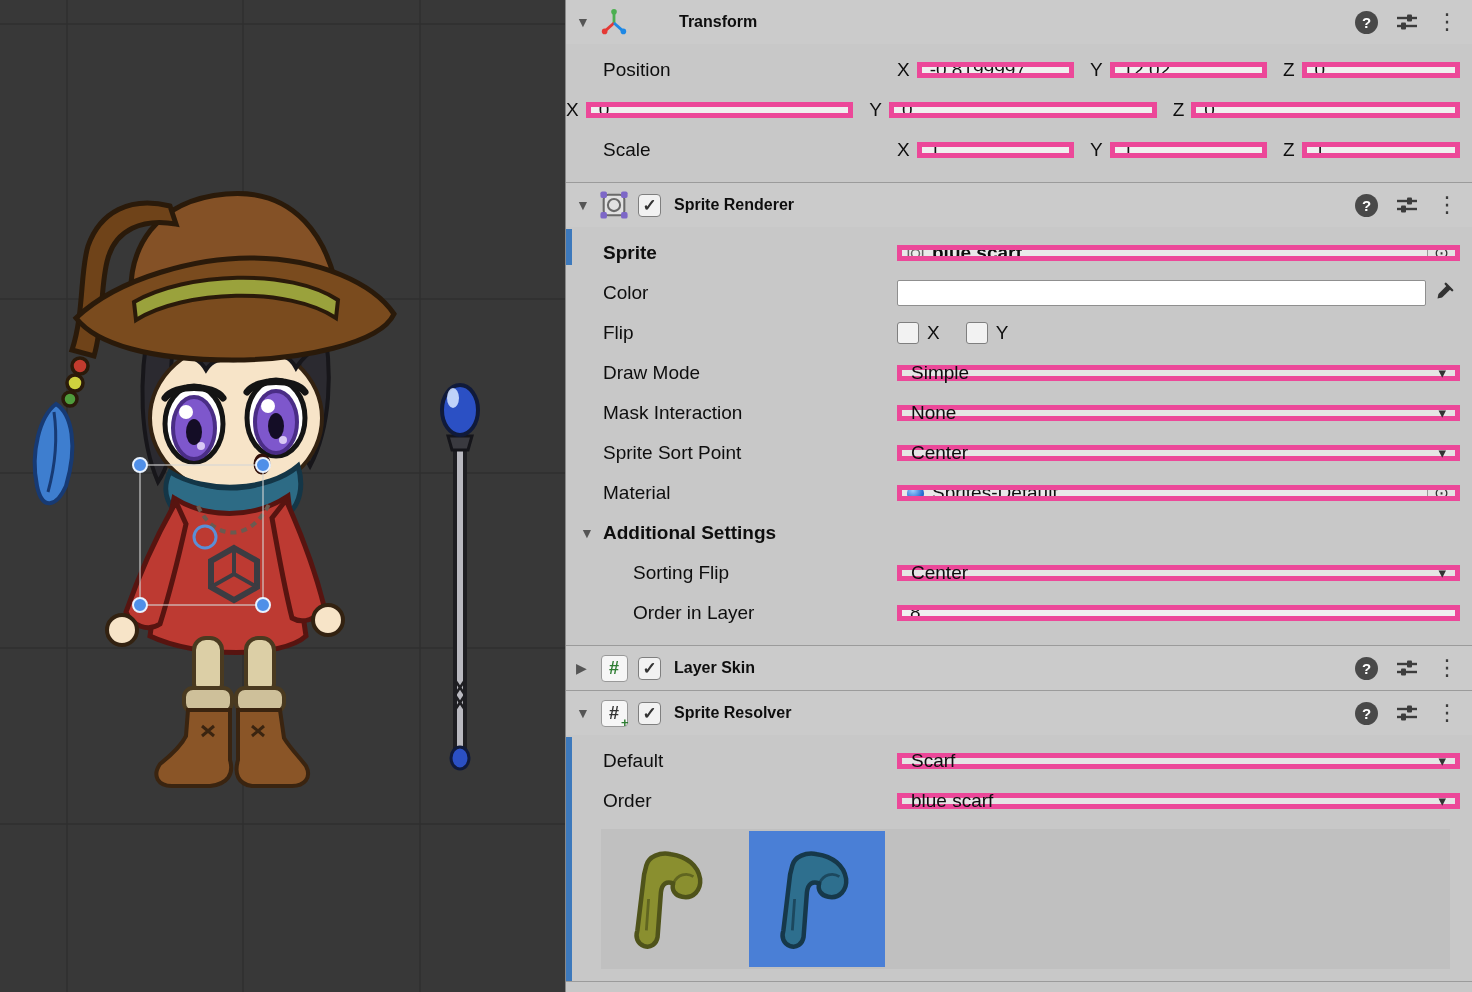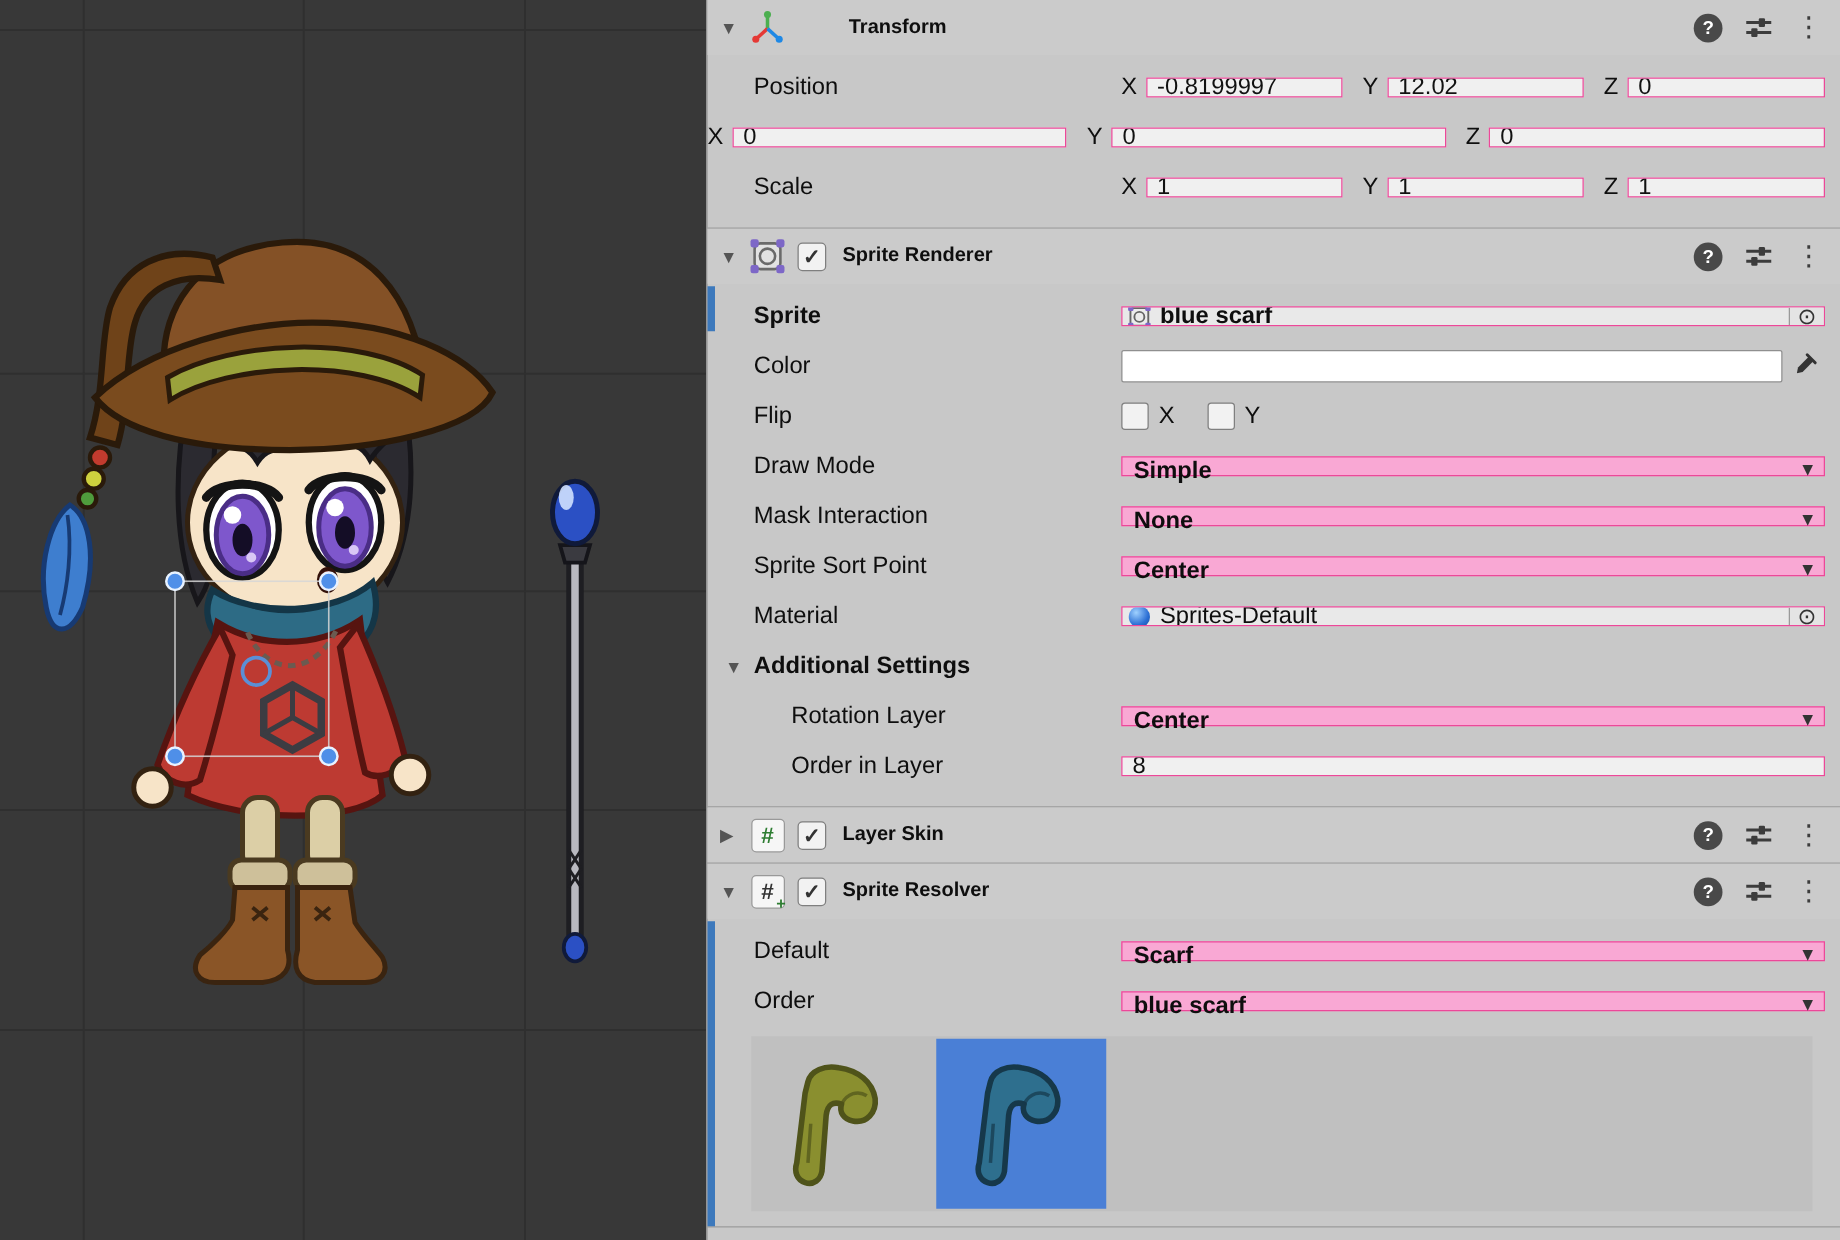--- a/index.html
+++ b/index.html
@@ -32,28 +32,28 @@
   .presets-icon svg { display:block; }
   .kebab { font-size:22px; color:#3c3c3c; line-height:1; letter-spacing:0; }
 
   .comp-body { padding:6px 12px 12px 0; position:relative; }
   .row { display:flex; align-items:center; height:40px; }
   .row-label { width:331px; padding-left:37px; flex:none; white-space:nowrap; overflow:hidden; }
   .row-label.bold { font-weight:bold; }
   .row-label.indent { padding-left:67px; }
   .value-area { flex:1; display:flex; align-items:center; min-width:0; }
 
-  .field, .dropdown, .objfield { height:16px; border:1px solid #ec4899; border-radius:0; font-size:19px; }
+  .field, .dropdown, .objfield { height:16px; border:5px solid #ec4899; border-radius:0; font-size:19px; }
   .field { background:#f0f0f0; width:100%; padding:0 8px; font-family:"Liberation Sans",sans-serif; color:#111; outline:none; }
   .vec { flex:1; display:flex; align-items:center; margin-right:16px; min-width:0; }
   .vec:last-child { margin-right:0; }
   .axis-label { margin-right:7px; }
 
-  .dropdown { background:#f9a8d4; flex:1; display:flex; justify-content:space-between;
-              padding:0 9px; cursor:default;font-weight:bold; }
+  .dropdown { background:#e5e5e5; flex:1; display:flex; align-items:center; justify-content:space-between;
+              padding:0 9px; cursor:default; }
   .dd-arrow { font-size:15px; color:#333; }
 
   .objfield { background:#e9e9e9; flex:1; display:flex; align-items:center; padding:0; overflow:hidden; }
   .objfield .obj-text { flex:1; padding:0 4px; white-space:nowrap; overflow:hidden; }
   .obj-mini-icon { width:26px; display:flex; align-items:center; justify-content:center; flex:none; }
   .obj-picker { width:28px; align-self:stretch; border-left:1px solid #9a9a9a; display:flex;
                 align-items:center; justify-content:center; font-size:18px; color:#333; flex:none; background:#e4e4e4; }
 
   .color-bar { flex:1; height:26px; background:#ffffff; border:1px solid #8f8f8f; border-radius:2px; }
   .eyedropper { width:34px; display:flex; align-items:center; justify-content:center; }
@@ -392,21 +392,21 @@
             </div>
           </div>
         </div>
 
         <div class="add-settings">
           <span class="foldout">▼</span>
           <span class="as-label">Additional Settings</span>
         </div>
 
         <div class="row">
-          <span class="row-label indent">Rotation Layer</span>
+          <span class="row-label indent">Sorting Flip</span>
           <div class="value-area">
             <div class="dropdown">
               <span>Center</span>
               <span class="dd-arrow">▾</span>
             </div>
           </div>
         </div>
 
         <div class="row">
           <span class="row-label indent">Order in Layer</span>

